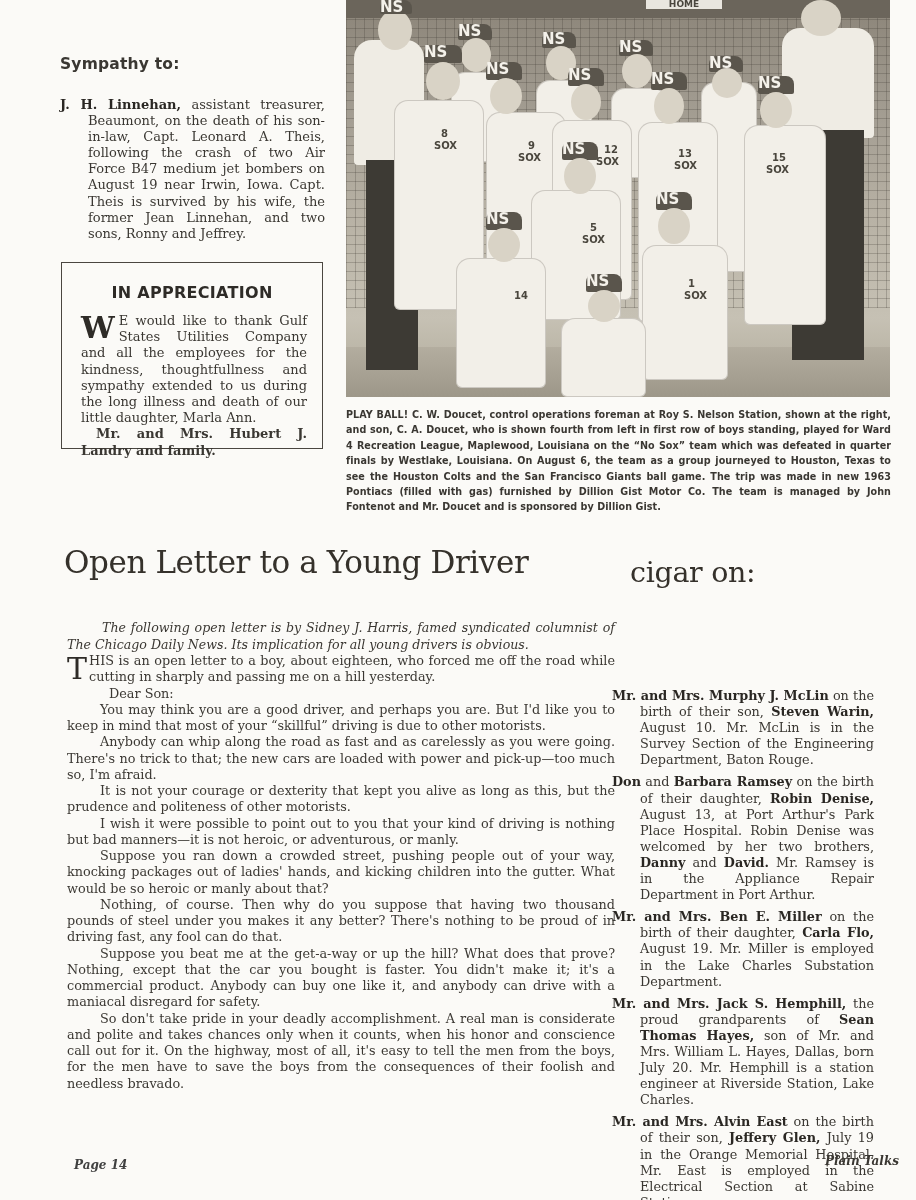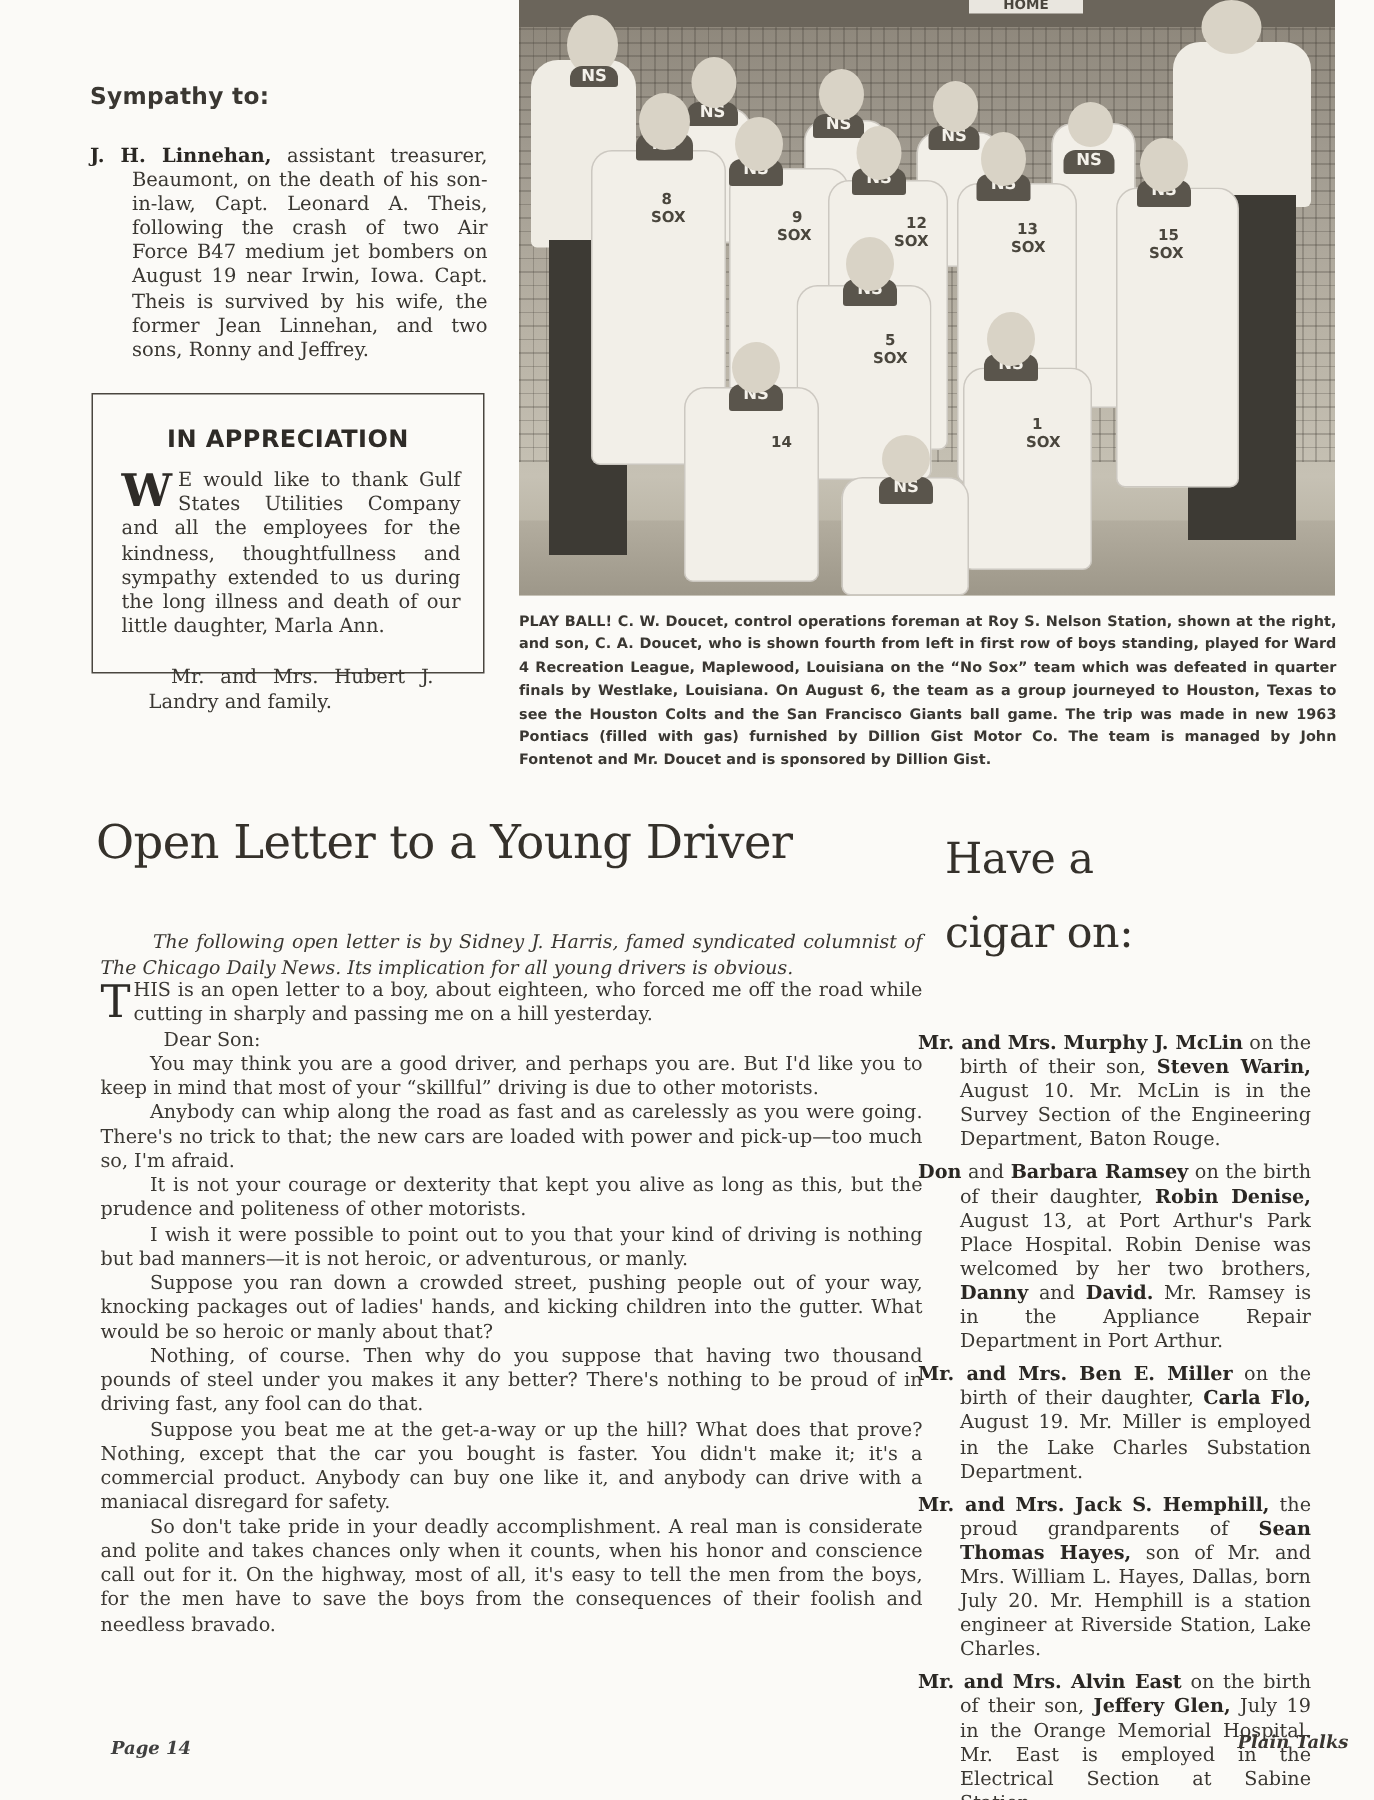--- a/index.html
+++ b/index.html
@@ -33,21 +33,21 @@
     letter-spacing: 0.3px;
   }
   #appreciation-body {
     position: absolute; left: 19px; top: 50px; width: 226px;
     font-size: 13px; line-height: 16.2px; text-align: justify; color: #3a3732;
   }
   .dropcap-w {
     float: left; font-size: 30px; line-height: 26px; font-weight: bold;
     margin: 2px 4px 0 0; font-family: "DejaVu Serif", serif; color: #2e2b27;
   }
-  .sig { text-indent: 15px; margin: 18px; }
+  .sig { text-indent: 15px; margin: 0; font-weight: bold; }
 
   
   #photo {
     left: 346px; top: 0; width: 544px; height: 397px;
     background: linear-gradient(180deg, #8b8478 0%, #a09a8f 25%, #b8b2a5 55%, #c6c1b4 80%, #aea897 100%);
     overflow: hidden;
   }
   #photo .fence {
     position: absolute; left: 0; right: 0; top: 18px; height: 290px;
     background-image:
@@ -59,22 +59,22 @@
     position: absolute; left: 300px; top: 0; width: 76px; height: 9px; background: #e9e6df;
     font-family: "DejaVu Sans", sans-serif; font-weight: bold; font-size: 9px; line-height: 9px;
     text-align: center; color: #4a463e; overflow: hidden;
   }
   .person { position: absolute; }
   .coach { background: #efece4; border-radius: 18px 18px 4px 4px; }
   .coach-pants { background: #3d3a34; }
   .player { background: #f2efe8; border-radius: 14px 14px 6px 6px; box-shadow: inset 0 0 0 1px rgba(90,85,75,0.25); }
   .cap {
     position: absolute; background: #5a554c; border-radius: 8px 8px 2px 2px;
-    color: #f4f1ea; font-family: "DejaVu Sans", sans-serif; font-weight: bold; font-size: 11px;
-    text-align: center; line-height: 14px; margin-top: 44px;
+    color: #f4f1ea; font-family: "DejaVu Sans", sans-serif; font-weight: bold; font-size: 15px;
+    text-align: left; line-height: 14px;
   }
   .face { position: absolute; background: #d9d3c6; border-radius: 50%; }
   .jersey-text {
     position: absolute; font-family: "DejaVu Sans", sans-serif; font-weight: bold; font-size: 10px;
     color: #4a463d; line-height: 11px; text-align: center;
   }
   .ground { position: absolute; left: 0; right: 0; bottom: 0; height: 50px; background: linear-gradient(180deg, #b3ad9f, #9d9789); }
 
   
   #photo-caption {
@@ -234,21 +234,20 @@
   <p>Anybody can whip along the road as fast and as carelessly as you were going. There's no trick to that; the new cars are loaded with power and pick-up—too much so, I'm afraid.</p>
   <p>It is not your courage or dexterity that kept you alive as long as this, but the prudence and politeness of other motorists.</p>
   <p>I wish it were possible to point out to you that your kind of driving is nothing but bad manners—it is not heroic, or adventurous, or manly.</p>
   <p>Suppose you ran down a crowded street, pushing people out of your way, knocking packages out of ladies' hands, and kicking children into the gutter. What would be so heroic or manly about that?</p>
   <p>Nothing, of course. Then why do you suppose that having two thousand pounds of steel under you makes it any better? There's nothing to be proud of in driving fast, any fool can do that.</p>
   <p>Suppose you beat me at the get-a-way or up the hill? What does that prove? Nothing, except that the car you bought is faster. You didn't make it; it's a commercial product. Anybody can buy one like it, and anybody can drive with a maniacal disregard for safety.</p>
   <p>So don't take pride in your deadly accomplishment. A real man is considerate and polite and takes chances only when it counts, when his honor and conscience call out for it. On the highway, most of all, it's easy to tell the men from the boys, for the men have to save the boys from the consequences of their foolish and needless bravado.</p>
 </div>
 
 <div id="cigar-title" class="abs">
-  <div>Have a</div>
   <div>cigar on:</div>
 </div>
 <div id="cigar-list" class="abs">
     <p class="cigar-item"><span class="b">Mr. and Mrs. Murphy J. McLin</span><span> on the birth of their son, </span><span class="b">Steven Warin,</span><span> August 10. Mr. McLin is in the Survey Section of the Engineering Department, Baton Rouge.</span></p>
     <p class="cigar-item"><span class="b">Don</span><span> and </span><span class="b">Barbara Ramsey</span><span> on the birth of their daughter, </span><span class="b">Robin Denise,</span><span> August 13, at Port Arthur's Park Place Hospital. Robin Denise was welcomed by her two brothers, </span><span class="b">Danny</span><span> and </span><span class="b">David.</span><span> Mr. Ramsey is in the Appliance Repair Department in Port Arthur.</span></p>
     <p class="cigar-item"><span class="b">Mr. and Mrs. Ben E. Miller</span><span> on the birth of their daughter, </span><span class="b">Carla Flo,</span><span> August 19. Mr. Miller is employed in the Lake Charles Substation Department.</span></p>
     <p class="cigar-item"><span class="b">Mr. and Mrs. Jack S. Hemphill,</span><span> the proud grandparents of </span><span class="b">Sean Thomas Hayes,</span><span> son of Mr. and Mrs. William L. Hayes, Dallas, born July 20. Mr. Hemphill is a station engineer at Riverside Station, Lake Charles.</span></p>
     <p class="cigar-item"><span class="b">Mr. and Mrs. Alvin East</span><span> on the birth of their son, </span><span class="b">Jeffery Glen,</span><span> July 19 in the Orange Memorial Hospital. Mr. East is employed in the Electrical Section at Sabine Station.</span></p>
   </div>
 

